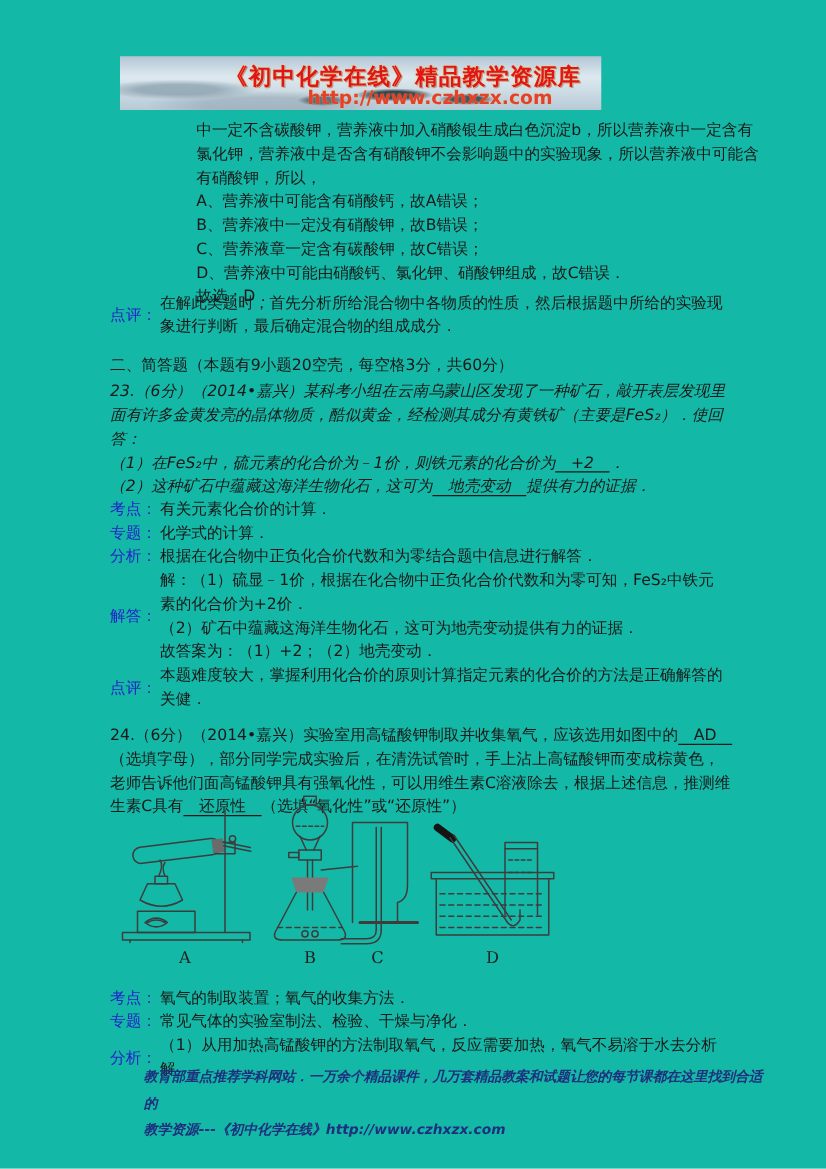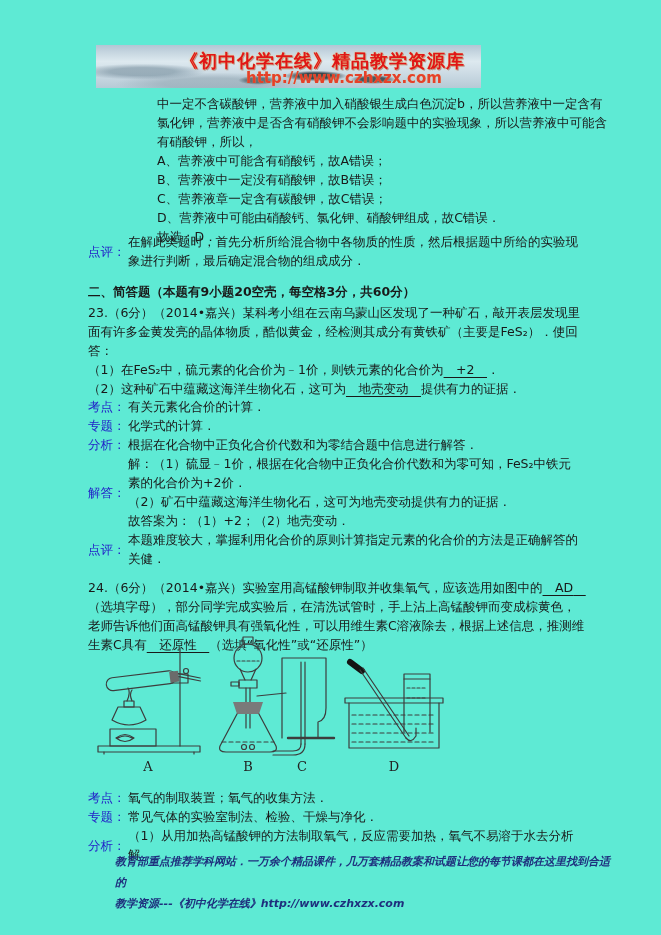--- a/index.html
+++ b/index.html
@@ -1,19 +1,19 @@
 <!DOCTYPE html>
 <html><head>
 <meta charset="utf-8">
 <style>
   html,body{margin:0;padding:0;background:#ffffff;}
-  .page{position:relative;width:661px;height:935px;background:#5eead4;overflow:hidden;
+  .page{position:relative;width:661px;height:935px;background:#14b8a6;overflow:hidden;
         font-family:"DejaVu Sans",sans-serif;color:#191919;}
   .txt{font-size:12.5px;line-height:19px;}
-  .bold{font-weight:bold;}
+  .bold{font-weight:normal;}
   .abs{position:absolute;}
   .row{display:flex;align-items:center;}
   .label{color:#2323c8;flex:0 0 40px;white-space:nowrap;}
   .rtext{flex:1;white-space:pre-wrap;}
   .u{text-decoration:underline;text-underline-offset:3px;}
   
   .banner{position:absolute;left:96px;top:45px;width:385px;height:43px;overflow:hidden;
     background:
       radial-gradient(ellipse 42px 7px at 57% 72%, rgba(32,42,50,.85) 0 40%, transparent 75%),
       radial-gradient(ellipse 30px 6px at 72% 80%, rgba(32,42,50,.75) 0 40%, transparent 75%),
@@ -54,21 +54,21 @@
     <div>故选：D．</div>
   </div>
 
   <div class="abs txt row" style="left:88px;top:232px;width:494px;">
     <div class="label">点评：</div>
     <div class="rtext">在解此类题时，首先分析所给混合物中各物质的性质，然后根据题中所给的实验现象进行判断，最后确定混合物的组成成分．</div>
   </div>
 
   <div class="abs txt bold" style="left:88px;top:282px;width:494px;">二、简答题（本题有9小题20空壳，每空格3分，共60分）</div>
 
-  <div class="abs txt" style="left:88px;top:303px;width:494px;">
+  <div class="abs txt" style="left:88px;top:303px;width:494px;font-style:italic;">
     <div>23.（6分）（2014•嘉兴）某科考小组在云南乌蒙山区发现了一种矿石，敲开表层发现里面有许多金黄发亮的晶体物质，酷似黄金，经检测其成分有黄铁矿（主要是FeS₂）．使回答：</div>
     <div><span>（1）在FeS₂中，硫元素的化合价为﹣1价，则铁元素的化合价为</span><span class="u">　+2　</span><span>．</span></div>
     <div><span>（2）这种矿石中蕴藏这海洋生物化石，这可为</span><span class="u">　地壳变动　</span><span>提供有力的证据．</span></div>
   </div>
 
   <div class="abs txt" style="left:88px;top:397px;width:494px;">
     <div class="row">
       <div class="label">考点：</div>
       <div class="rtext">有关元素化合价的计算．</div>
     </div>

